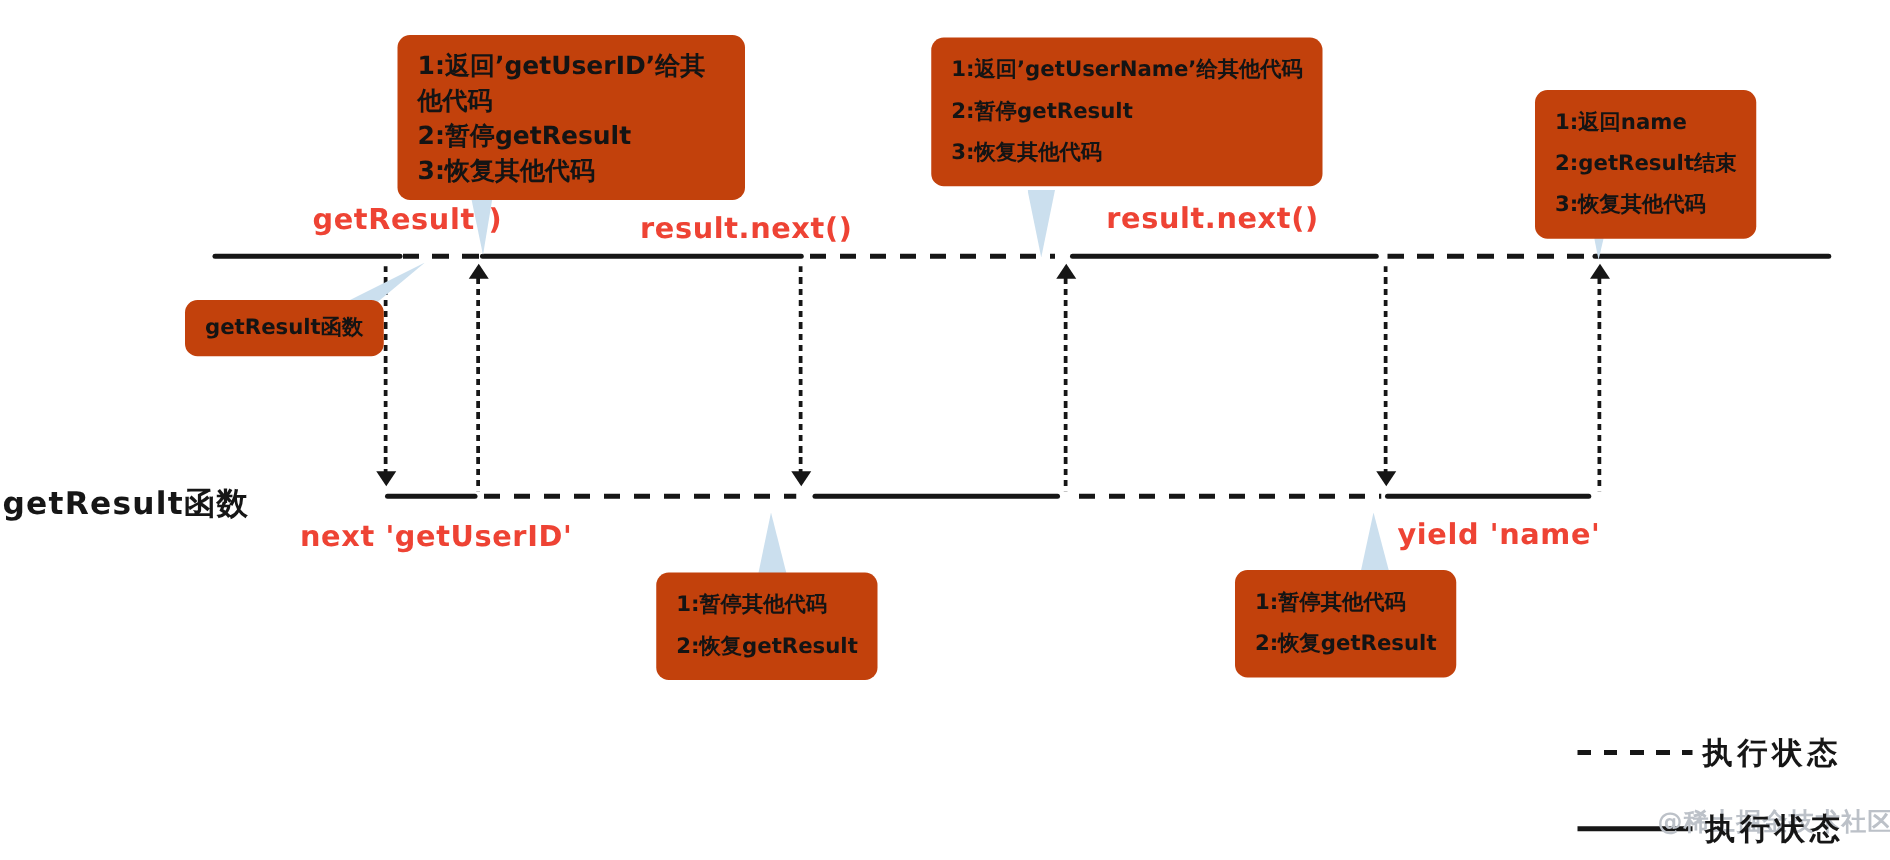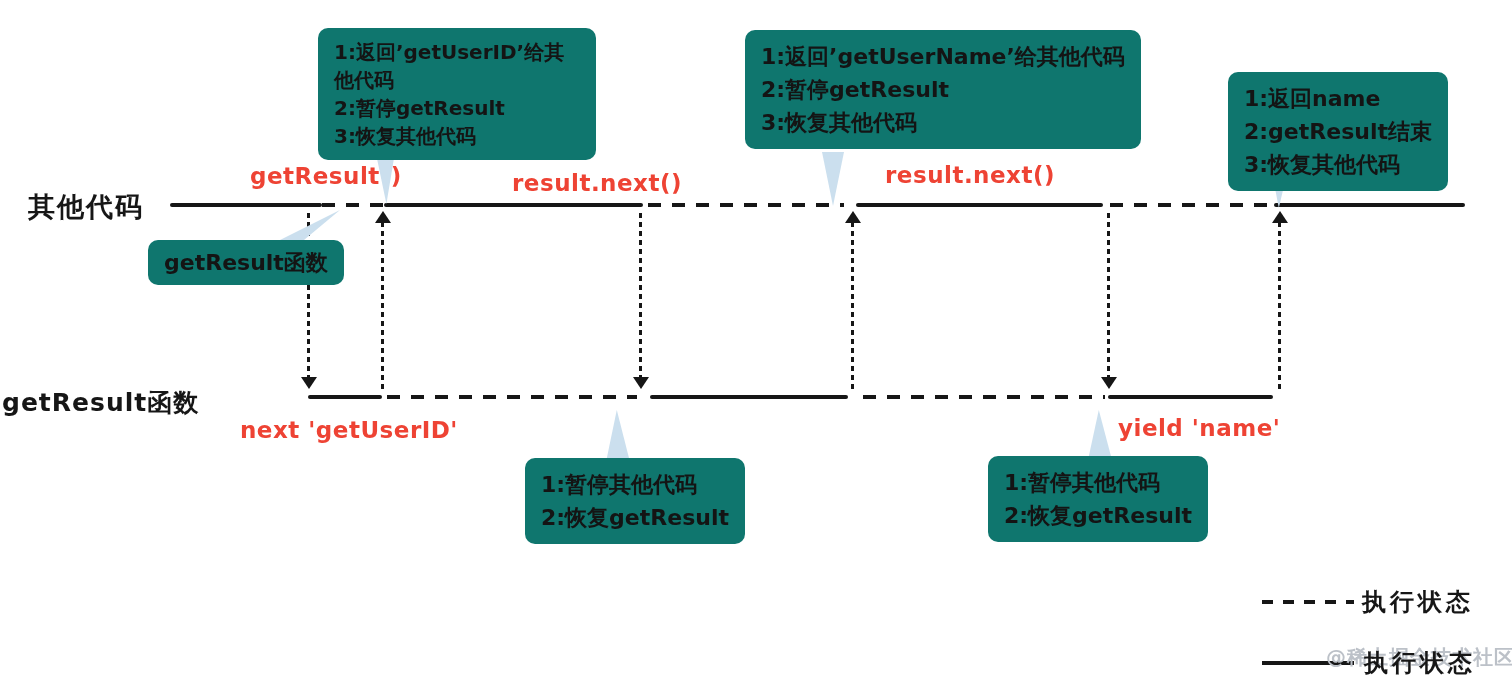--- a/index.html
+++ b/index.html
@@ -20,24 +20,24 @@
   .varrow {
     position:absolute; width:3px;
     background:repeating-linear-gradient(180deg,#161616 0 5px,transparent 5px 9px);
   }
   .varrow .head { position:absolute; left:-6.5px; width:0; height:0;
     border-left:8px solid transparent; border-right:8px solid transparent; }
   .varrow.down .head { bottom:-11px; border-top:12px solid #161616; }
   .varrow.up   .head { top:-11px;    border-bottom:12px solid #161616; }
   
   .bubble {
-    position:absolute; background:#0f766e; border-radius:10px;
+    position:absolute; background:#c2410c; border-radius:10px;
     color:#141414; font-weight:700; padding:10px 16px;
   }
-  .bubble .bl { white-space:nowrap; line-height:33px; font-size:22px; }
+  .bubble .bl { white-space:nowrap; line-height:33px; font-size:17px; }
   .bubble.wrapping { width:246px; }
   .bubble.wrapping .bl { white-space:normal; line-height:28px; font-size:20px; }
   .tail { position:absolute; background:#cbdfee; }
   
   .red-label {
     position:absolute; color:#ee4334; font-weight:700; font-size:23px;
     white-space:nowrap; letter-spacing:0.5px;
   }
   
   .legend-line { position:absolute; height:4px; }
@@ -50,21 +50,20 @@
   .watermark {
     position:absolute; color:#bcc1c8; font-size:20px; font-weight:600;
     white-space:nowrap; letter-spacing:1px;
   }
 </style>
 </head>
 <body>
 
 <div class="canvas">
 
-  <div class="ll-label" style="left:28px; top:189px; font-size:27px;">其他代码</div>
   <div class="ll-label" style="left:2px; top:386px; font-size:25px; letter-spacing:1px;">getResult函数</div>
 
   <div class="hl solid" style="left:170px;  top:203px; width:152px;"></div>
   <div class="hl dashed" style="left:322px;  top:203px; width:62px;"></div>
   <div class="hl solid" style="left:384px;  top:203px; width:259px;"></div>
   <div class="hl dashed" style="left:648px;  top:203px; width:196px;"></div>
   <div class="hl solid" style="left:856px;  top:203px; width:247px;"></div>
   <div class="hl dashed" style="left:1110px; top:203px; width:158px;"></div>
   <div class="hl solid" style="left:1274px; top:203px; width:191px;"></div>
 

